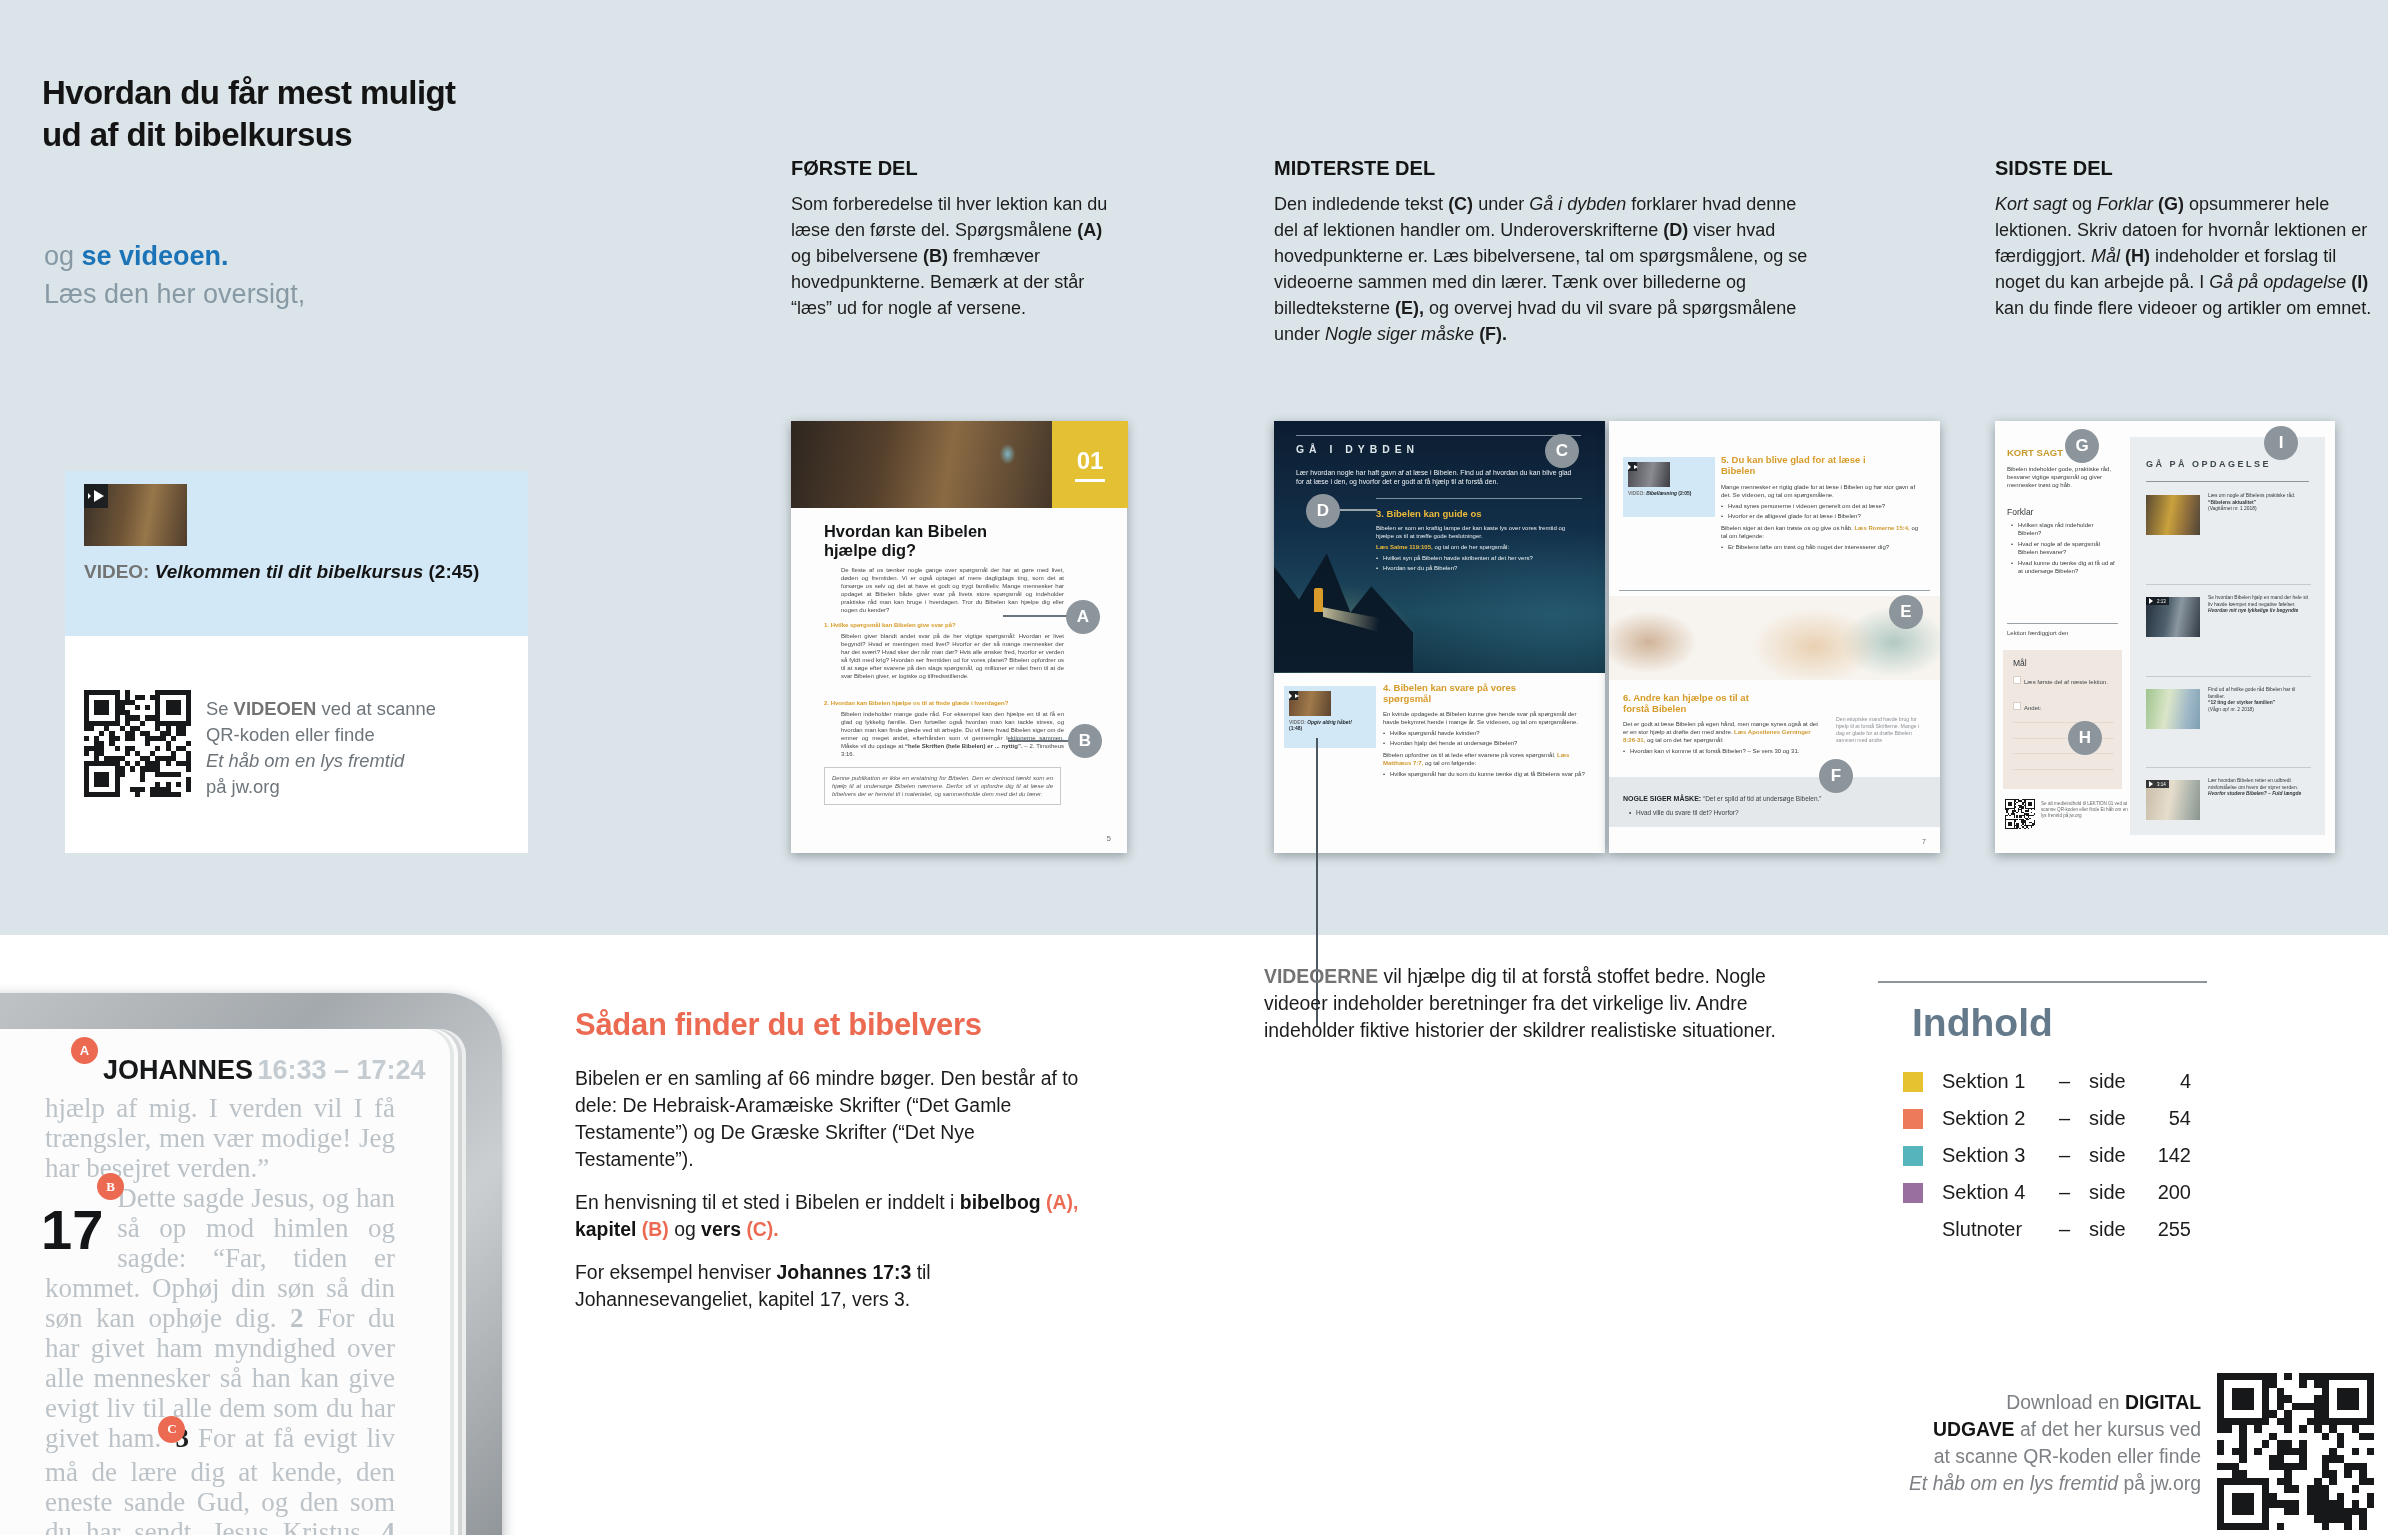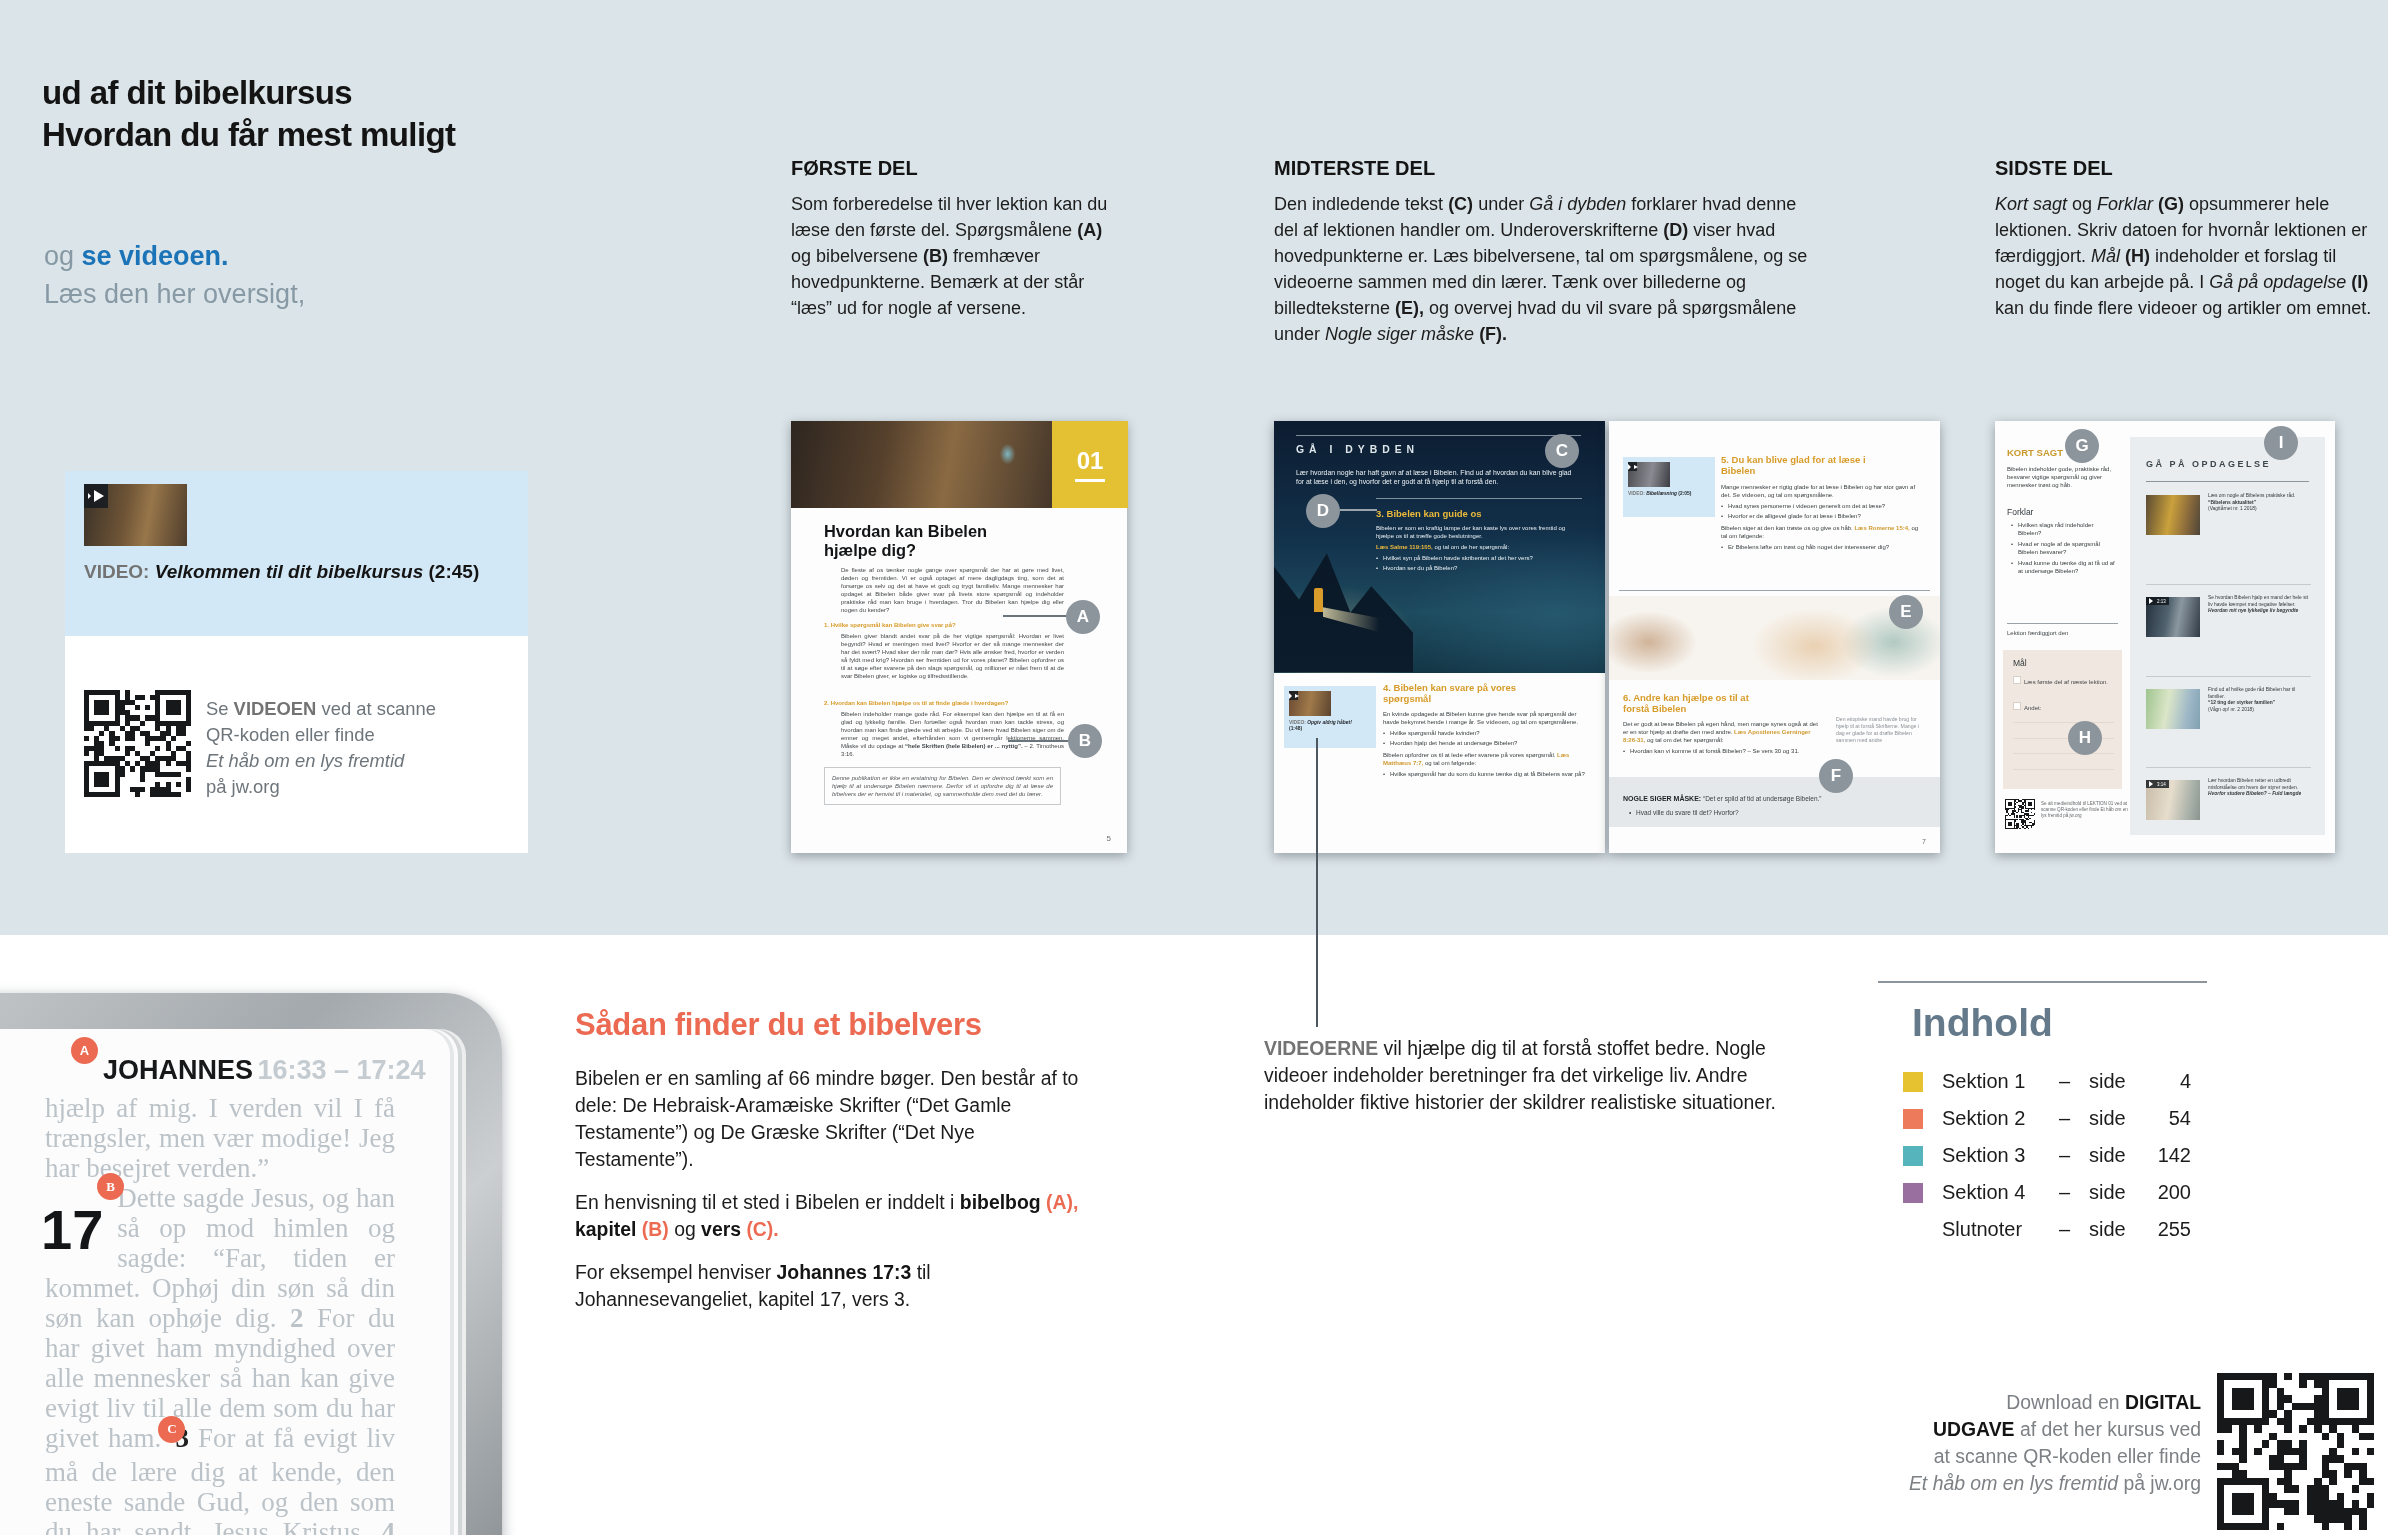--- a/index.html
+++ b/index.html
@@ -88,22 +88,22 @@
   .lsp2{letter-spacing:2.5px;}
 </style>
 </head>
 <body>
 
 <div id="canvas">
 
   <div class="abs band" style="left:0;top:0;width:2388px;height:935px;"></div>
 
   <div class="abs title" style="left:42px;top:72px;width:517px;">
+    <div>Hvordan du får mest muligt</div>
     <div>ud af dit bibelkursus</div>
-    <div>Hvordan du får mest muligt</div>
   </div>
   <div class="abs subtitle" style="left:44px;top:237px;width:418px;">
     <div><span>og </span><span class="lnk">se videoen.</span></div>
     <div>Læs den her oversigt,</div>
   </div>
 
   <div class="abs promo" style="left:65px;top:471px;width:463px;height:382px;">
     <div class="abs top" style="left:0;top:0;width:463px;height:165px;"></div>
     <div class="abs thumb" style="left:19px;top:13px;width:103px;height:62px;">
       <div class="play" style="width:24px;height:24px;">
@@ -616,21 +616,21 @@
     <div class="findh">Sådan finder du et bibelvers</div>
     <div class="para" style="margin-top:22px;">Bibelen er en samling af 66 mindre bøger. Den består af to dele: De Hebraisk-Aramæiske Skrifter (“Det Gamle Testamente”) og De Græske Skrifter (“Det Nye Testamente”).</div>
     <div class="para" style="margin-top:16px;">
       <span>En henvisning til et sted i Bibelen er inddelt i </span><b>bibelbog</b><span> </span><span class="ob">(A),</span><span> </span><b>kapitel</b><span> </span><span class="ob">(B)</span><span> og </span><b>vers</b><span> </span><span class="ob">(C).</span>
     </div>
     <div class="para" style="margin-top:16px;">
       <span>For eksempel henviser </span><b>Johannes 17:3</b><span> til Johannesevangeliet, kapitel 17, vers 3.</span>
     </div>
   </div>
 
-  <div class="abs para" style="left:1264px;top:1035px;width:557px;">
+  <div class="abs para" style="left:1264px;top:963px;width:557px;">
     <span class="bluebold">VIDEOERNE</span><span> vil hjælpe dig til at forstå stoffet bedre. Nogle videoer indeholder beretninger fra det virkelige liv. Andre indeholder fiktive historier der skildrer realistiske situationer.</span>
   </div>
 
   <div class="abs" style="left:1878px;top:981px;width:329px;height:2px;background:#8d959c;"></div>
   <div class="abs contents-title" style="left:1912px;top:1001px;">Indhold</div>
   <div class="abs" style="left:1903px;top:1063px;width:303px;">
     <div class="crow">
       <span class="csq" style="background:#e6c230;"></span>
       <span class="clabel">Sektion 1</span>
       <span class="cdash">–</span>

